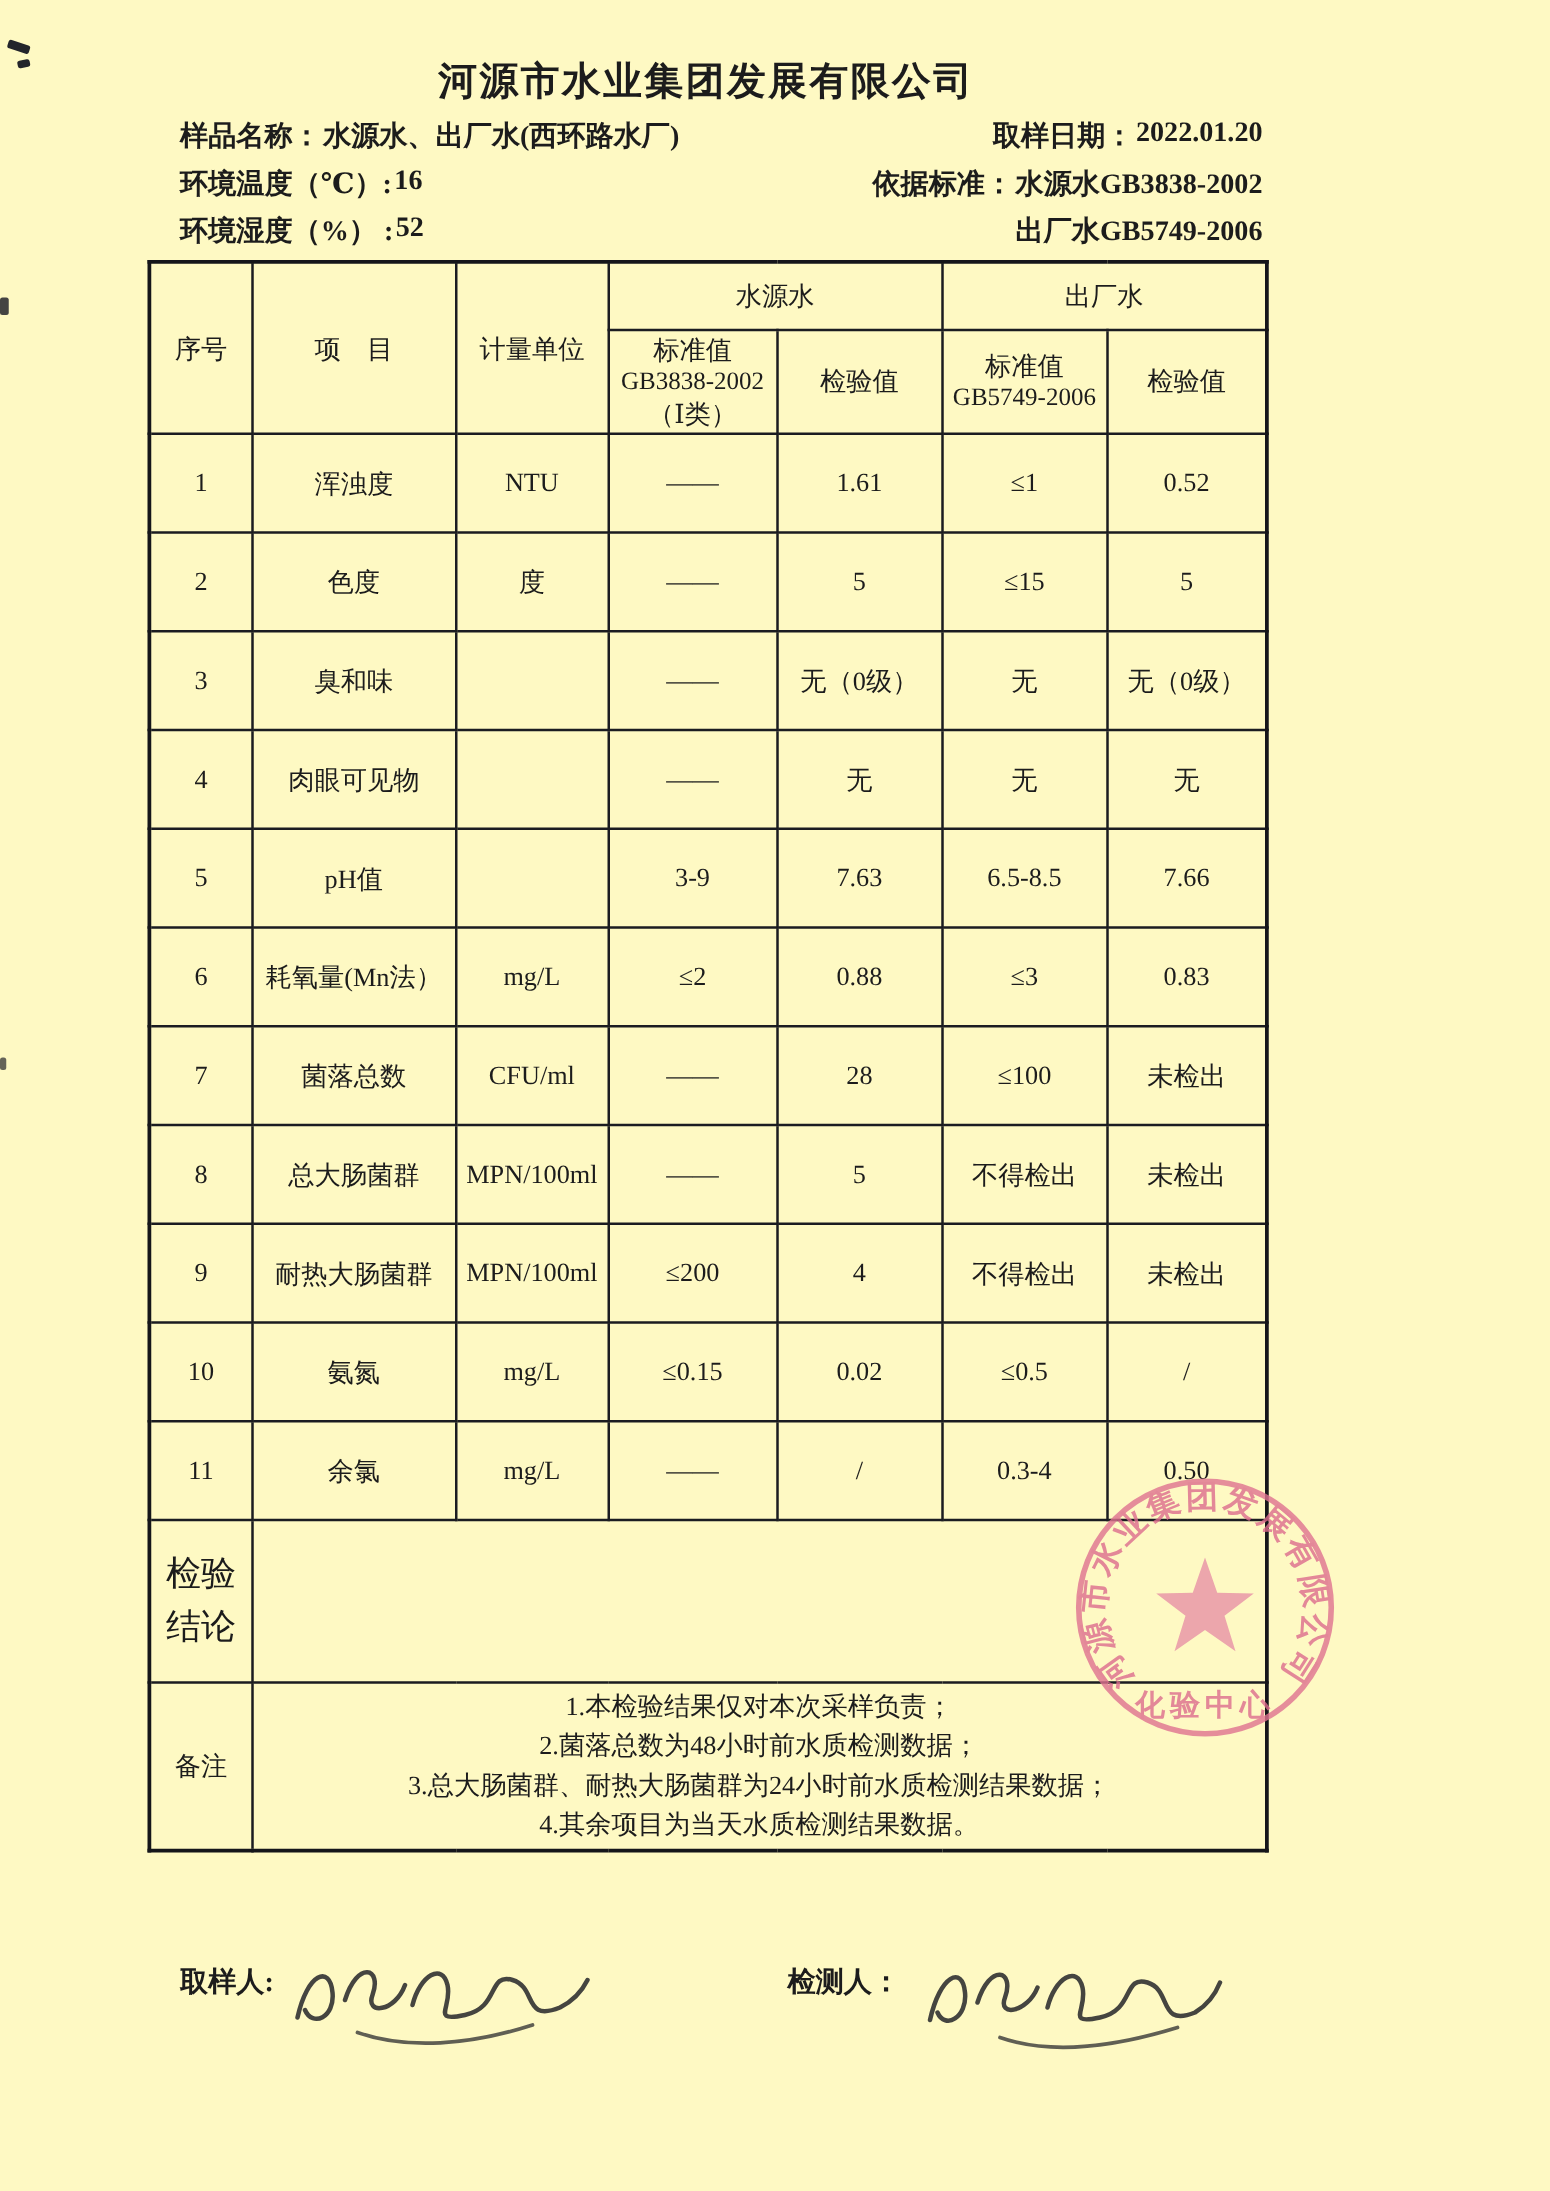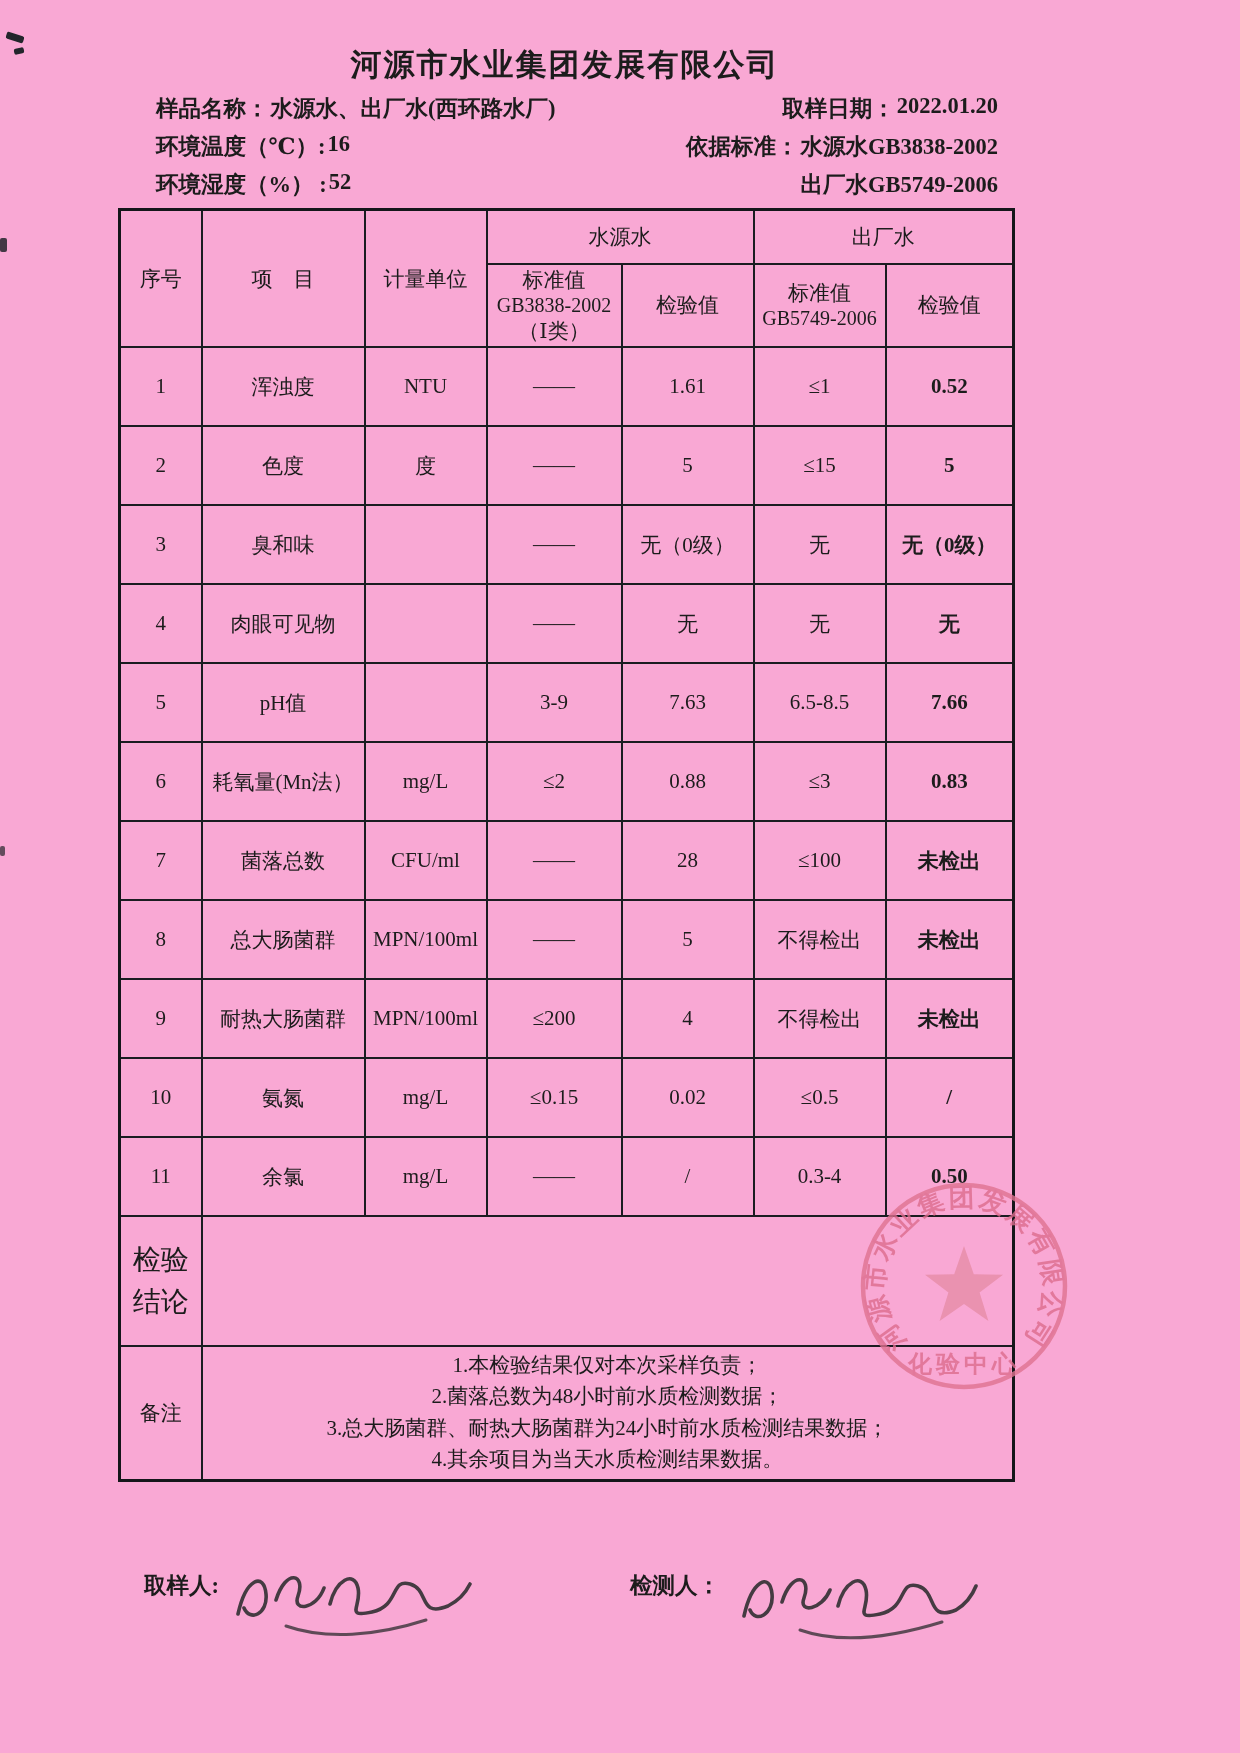--- a/index.html
+++ b/index.html
@@ -1,55 +1,55 @@
 <!DOCTYPE html>
 <html><head>
 <meta charset="utf-8">
 <style>
   html,body{margin:0;padding:0;}
   body{background:#e8eaf0;}
   .sheet{
     position:relative;
     width:1240px;height:1753px;
-    background:#f9a8d4;
+    background:#fef9c3;
     font-family:"Liberation Serif","DejaVu Serif",serif;
     color:#1c1c1c;
     overflow:hidden;
   }
   
   .mark{position:absolute;background:#23252b;border-radius:2px;}
   .m1{left:6px;top:34px;width:18px;height:7px;transform:rotate(18deg);}
   .m2{left:14px;top:48px;width:10px;height:6px;transform:rotate(-12deg);}
   .m3{left:0px;top:238px;width:7px;height:14px;opacity:.85;}
   .m4{left:0px;top:846px;width:5px;height:10px;opacity:.7;}
 
   .content{position:absolute;left:118px;top:44px;width:894px;}
   .company{margin:0;text-align:center;font-size:31px;font-weight:bold;letter-spacing:2px;}
   .doc-title{margin:8px 0 10px;text-align:center;font-size:25px;font-weight:bold;letter-spacing:3px;}
   .info-row{display:flex;justify-content:space-between;align-items:center;
-    font-size:22.5px;font-weight:600;padding:0 2px 0 26px;margin:7px 12px;white-space:nowrap;}
+    font-size:22.5px;font-weight:600;padding:0 2px 0 26px;margin:7px 0;white-space:nowrap;}
   .info-row .lft,.info-row .rgt{display:flex;gap:2px;}
 
   table.report{
     width:894px;border-collapse:collapse;margin-top:8px;
     border:3px solid #15161a;table-layout:fixed;
   }
   table.report td{
     border:2px solid #1b1c21;text-align:center;vertical-align:middle;
     font-size:21px;padding:2px 4px;overflow:hidden;
   }
   tr.h-group{height:54px;}
   tr.h-sub{height:82px;}
   tr.data{height:79px;}
   tr.concl{height:130px;}
   tr.remark{height:134px;}
   td.item-cell{text-align:left;padding-left:10px;}
   td.std-stack span{display:block;line-height:1.25;}
   .std-code{font-size:20px;}
-  .fac-val{font-weight:bold;}
+  .fac-val{font-weight:normal;}
   td.concl-label span{display:block;font-size:28px;line-height:1.5;}
   td.notes-cell{text-align:left;padding:8px 10px;}
   td.notes-cell div{font-size:21px;line-height:1.5;}
   .hdr{font-size:21.5px;}
 
   .sign-row{position:absolute;left:118px;top:1556px;width:894px;
     font-size:22.5px;font-weight:600;}
   .sampler-label{position:absolute;left:26px;top:14px;}
   .tester-label{position:absolute;left:512px;top:14px;}
   .sig{position:absolute;top:0;}

